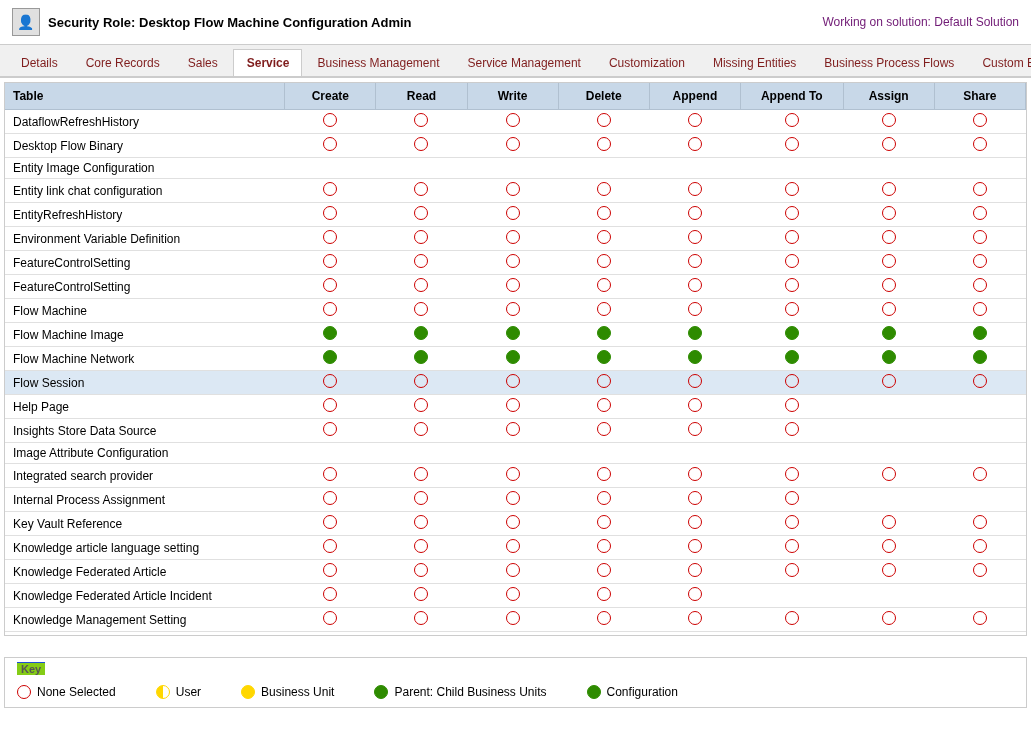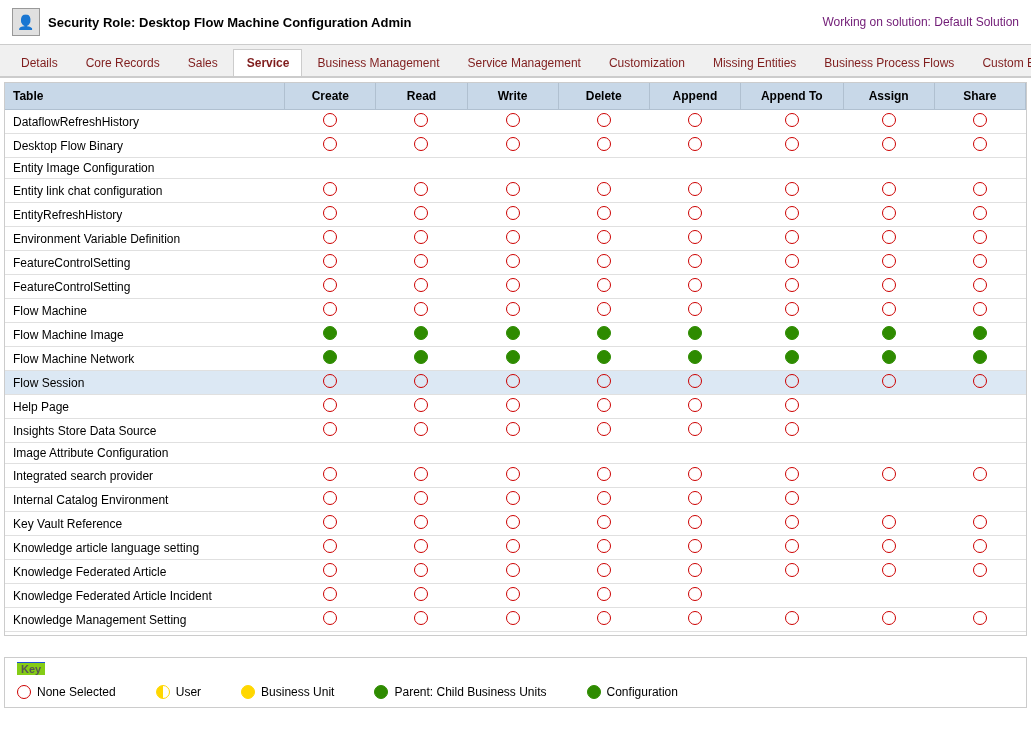--- a/index.html
+++ b/index.html
@@ -293,21 +293,21 @@
             <td><span class="circle-empty"></span></td>
             <td><span class="circle-empty"></span></td>
             <td><span class="circle-empty"></span></td>
             <td><span class="circle-empty"></span></td>
             <td><span class="circle-empty"></span></td>
             <td><span class="circle-empty"></span></td>
             <td><span class="circle-empty"></span></td>
             <td><span class="circle-empty"></span></td>
           </tr>
           <tr>
-            <td>Internal Catalog Environment</td>
+            <td>Internal Process Assignment</td>
             <td><span class="circle-empty"></span></td>
             <td><span class="circle-empty"></span></td>
             <td><span class="circle-empty"></span></td>
             <td><span class="circle-empty"></span></td>
             <td><span class="circle-empty"></span></td>
             <td><span class="circle-empty"></span></td>
             <td></td>
             <td></td>
           </tr>
           <tr>

